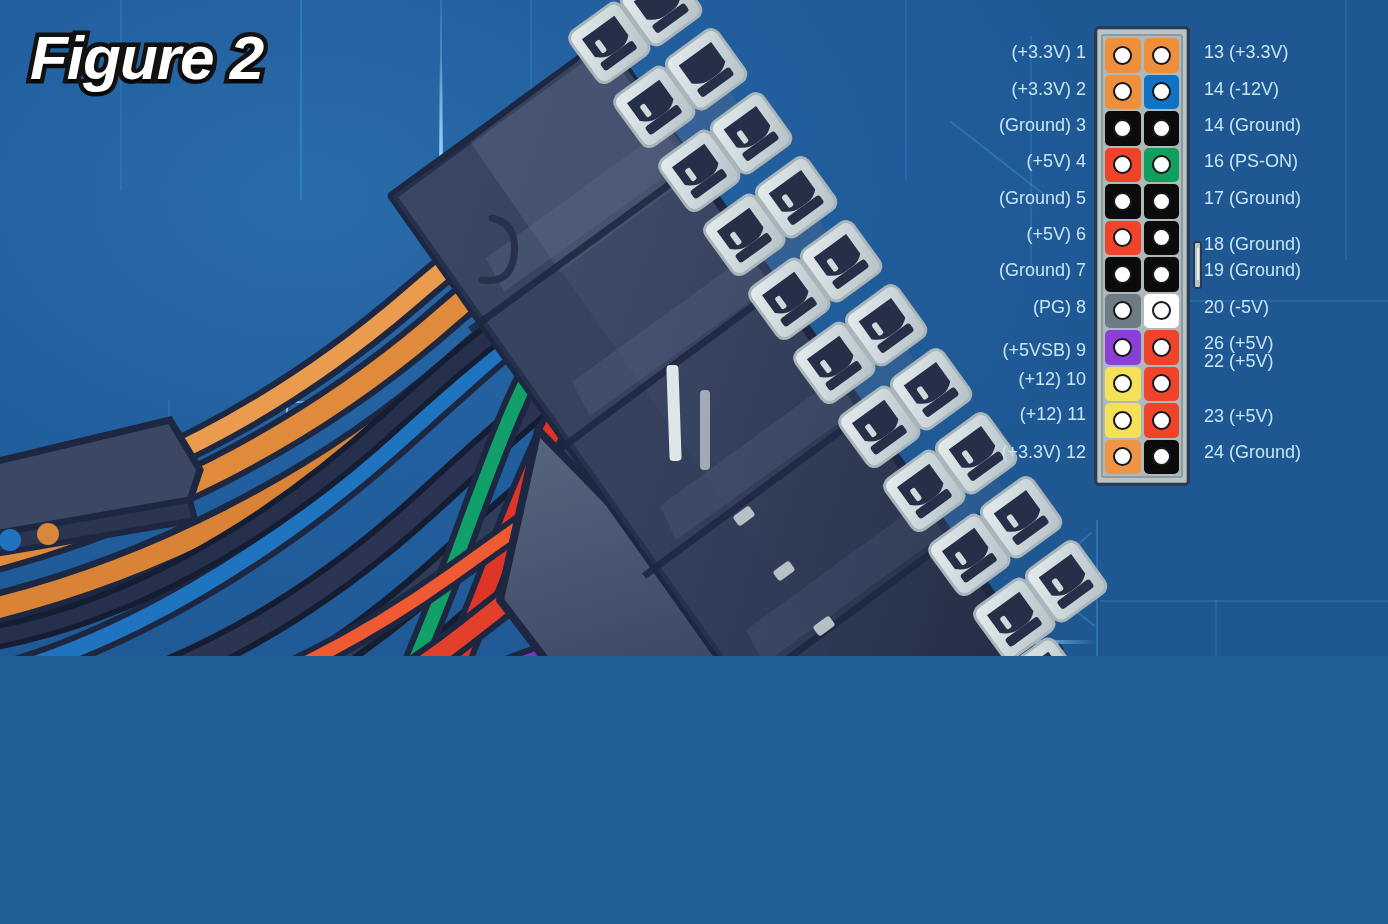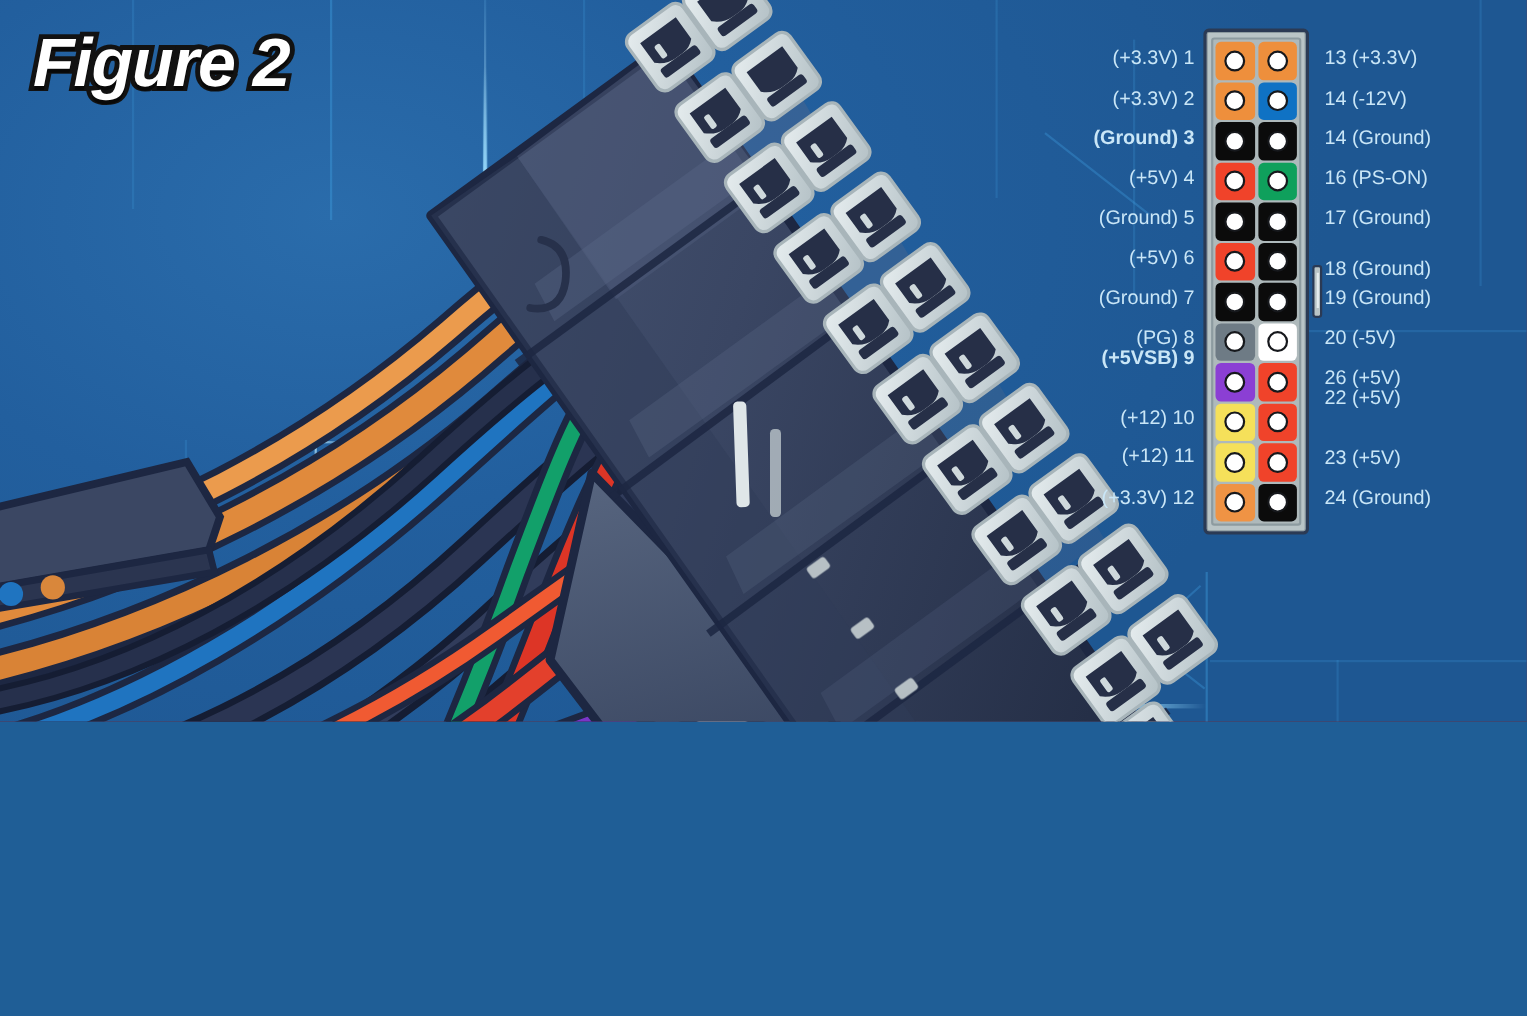--- a/index.html
+++ b/index.html
@@ -426,27 +426,27 @@
     </g>
   </svg>
 
   <div id="figure-title">Figure 2</div>
 
   <div id="pinout">
 
     <div id="labels-left">
         <div class="pin-label left" style="top: 17.1667px;">(+3.3V) 1</div>
         <div class="pin-label left" style="top: 53.5px;">(+3.3V) 2</div>
-        <div class="pin-label left" style="top: 89.8333px; font-weight: bold;">(Ground)  3</div>
+        <div class="pin-label left" style="top: 89.8333px;">(Ground)  3</div>
         <div class="pin-label left" style="top: 126.167px;">(+5V) 4</div>
         <div class="pin-label left" style="top: 162.5px;">(Ground) 5</div>
         <div class="pin-label left" style="top: 198.833px;">(+5V) 6</div>
         <div class="pin-label left" style="top: 235.167px;">(Ground) 7</div>
         <div class="pin-label left" style="top: 271.5px;">(PG) 8</div>
-        <div class="pin-label left" style="top: 290px; font-weight: bold;">(+5VSB) 9</div>
+        <div class="pin-label left" style="top: 315px;">(+5VSB) 9</div>
         <div class="pin-label left" style="top: 344.167px;">(+12) 10</div>
         <div class="pin-label left" style="top: 379px;">(+12)  11</div>
         <div class="pin-label left" style="top: 416.833px;">(+3.3V) 12</div>
       </div>
     <div id="labels-right">
         <div class="pin-label right" style="top: 17.1667px;">13 (+3.3V)</div>
         <div class="pin-label right" style="top: 53.5px;">14 (-12V)</div>
         <div class="pin-label right" style="top: 89.8333px;">14 (Ground)</div>
         <div class="pin-label right" style="top: 126.167px;">16 (PS-ON)</div>
         <div class="pin-label right" style="top: 162.5px;">17 (Ground)</div>

